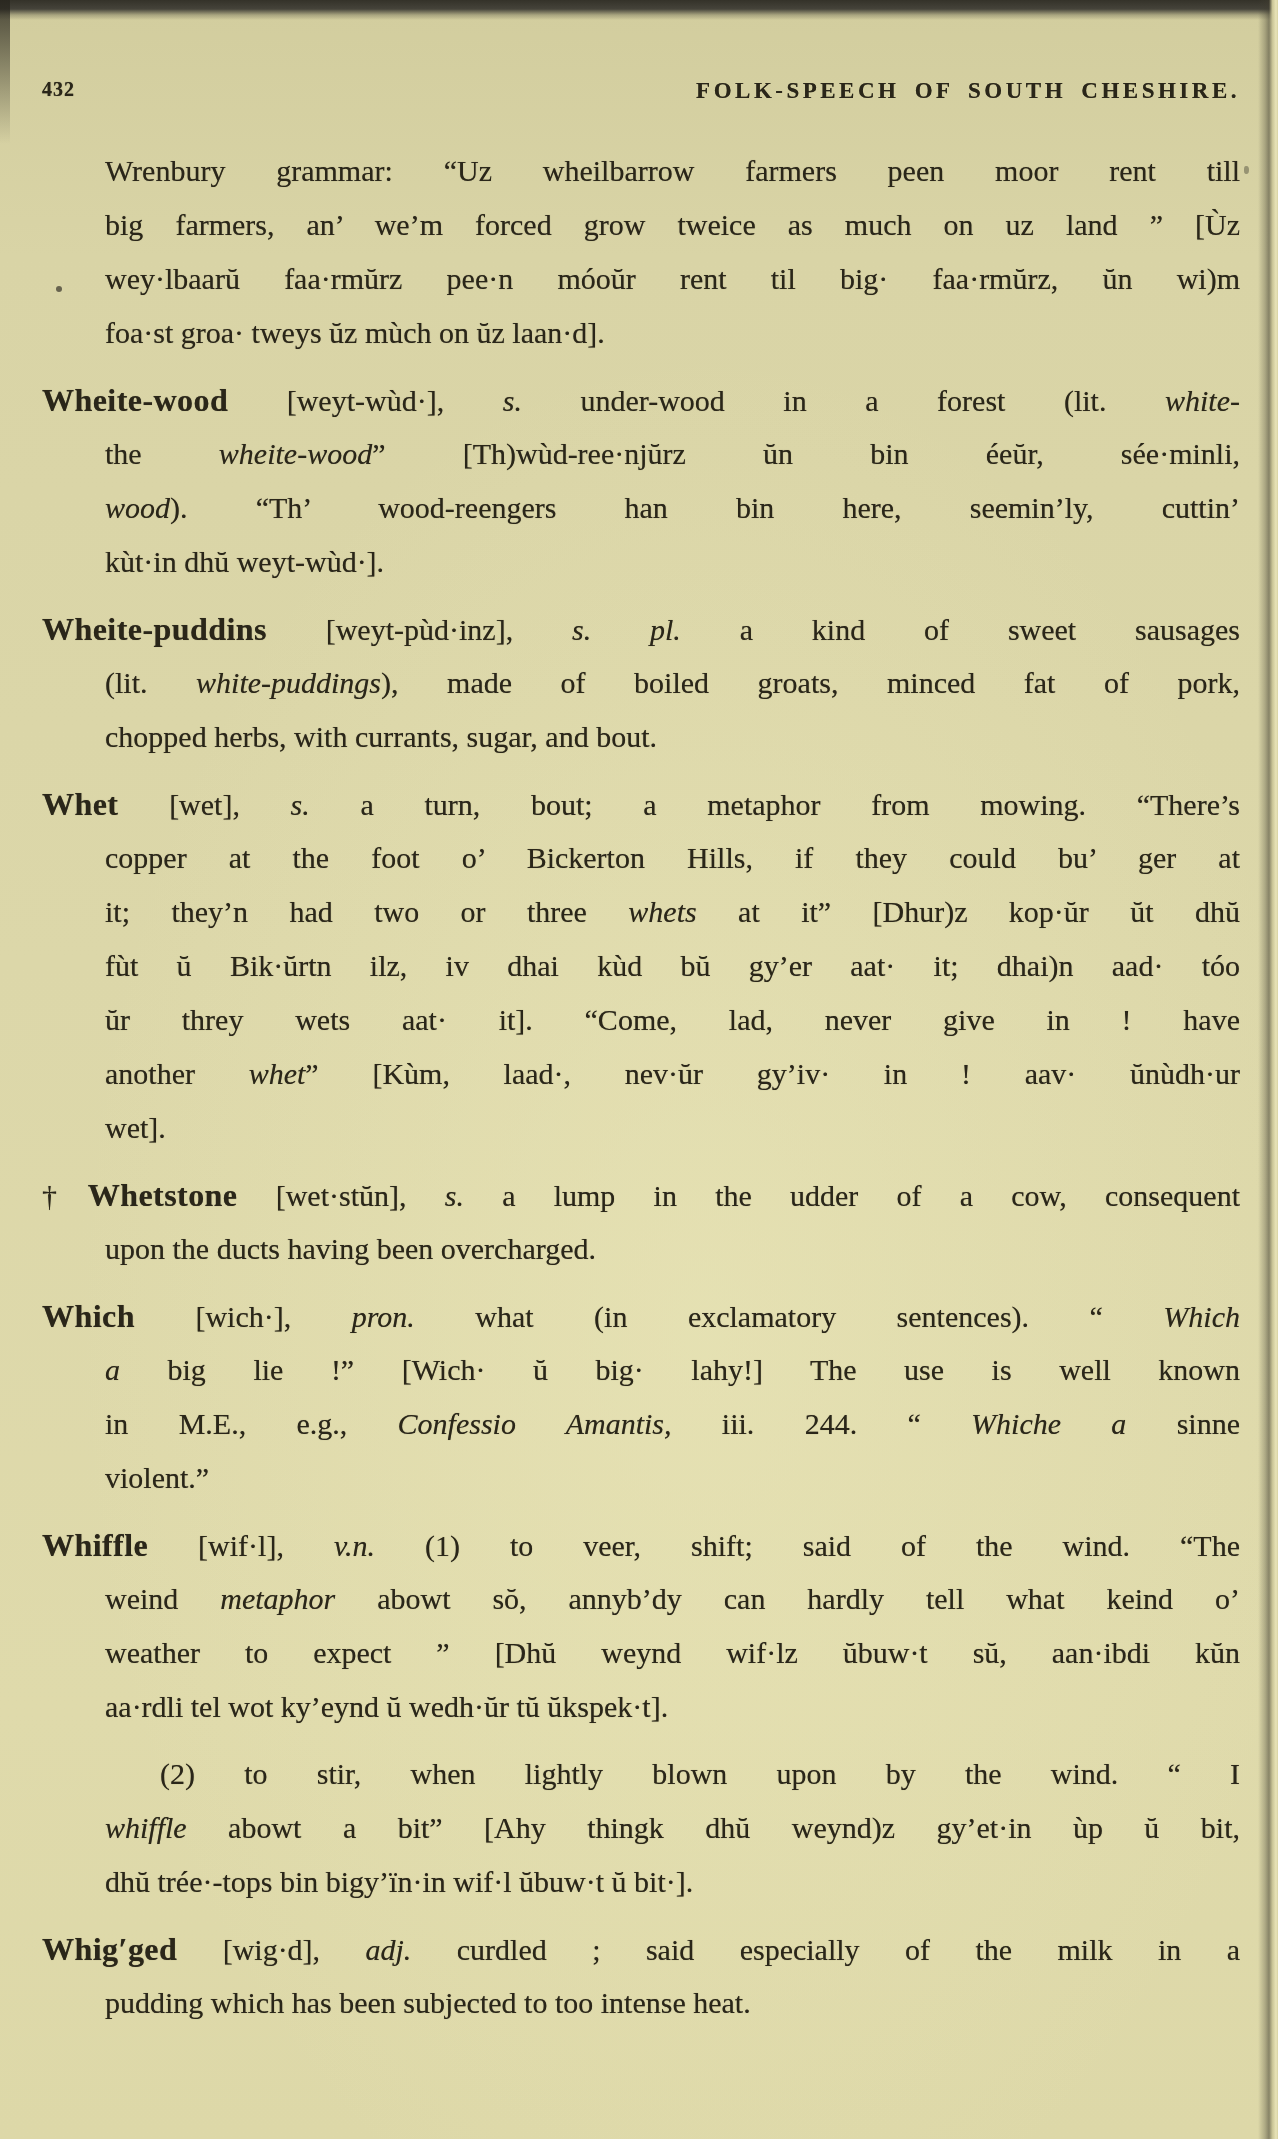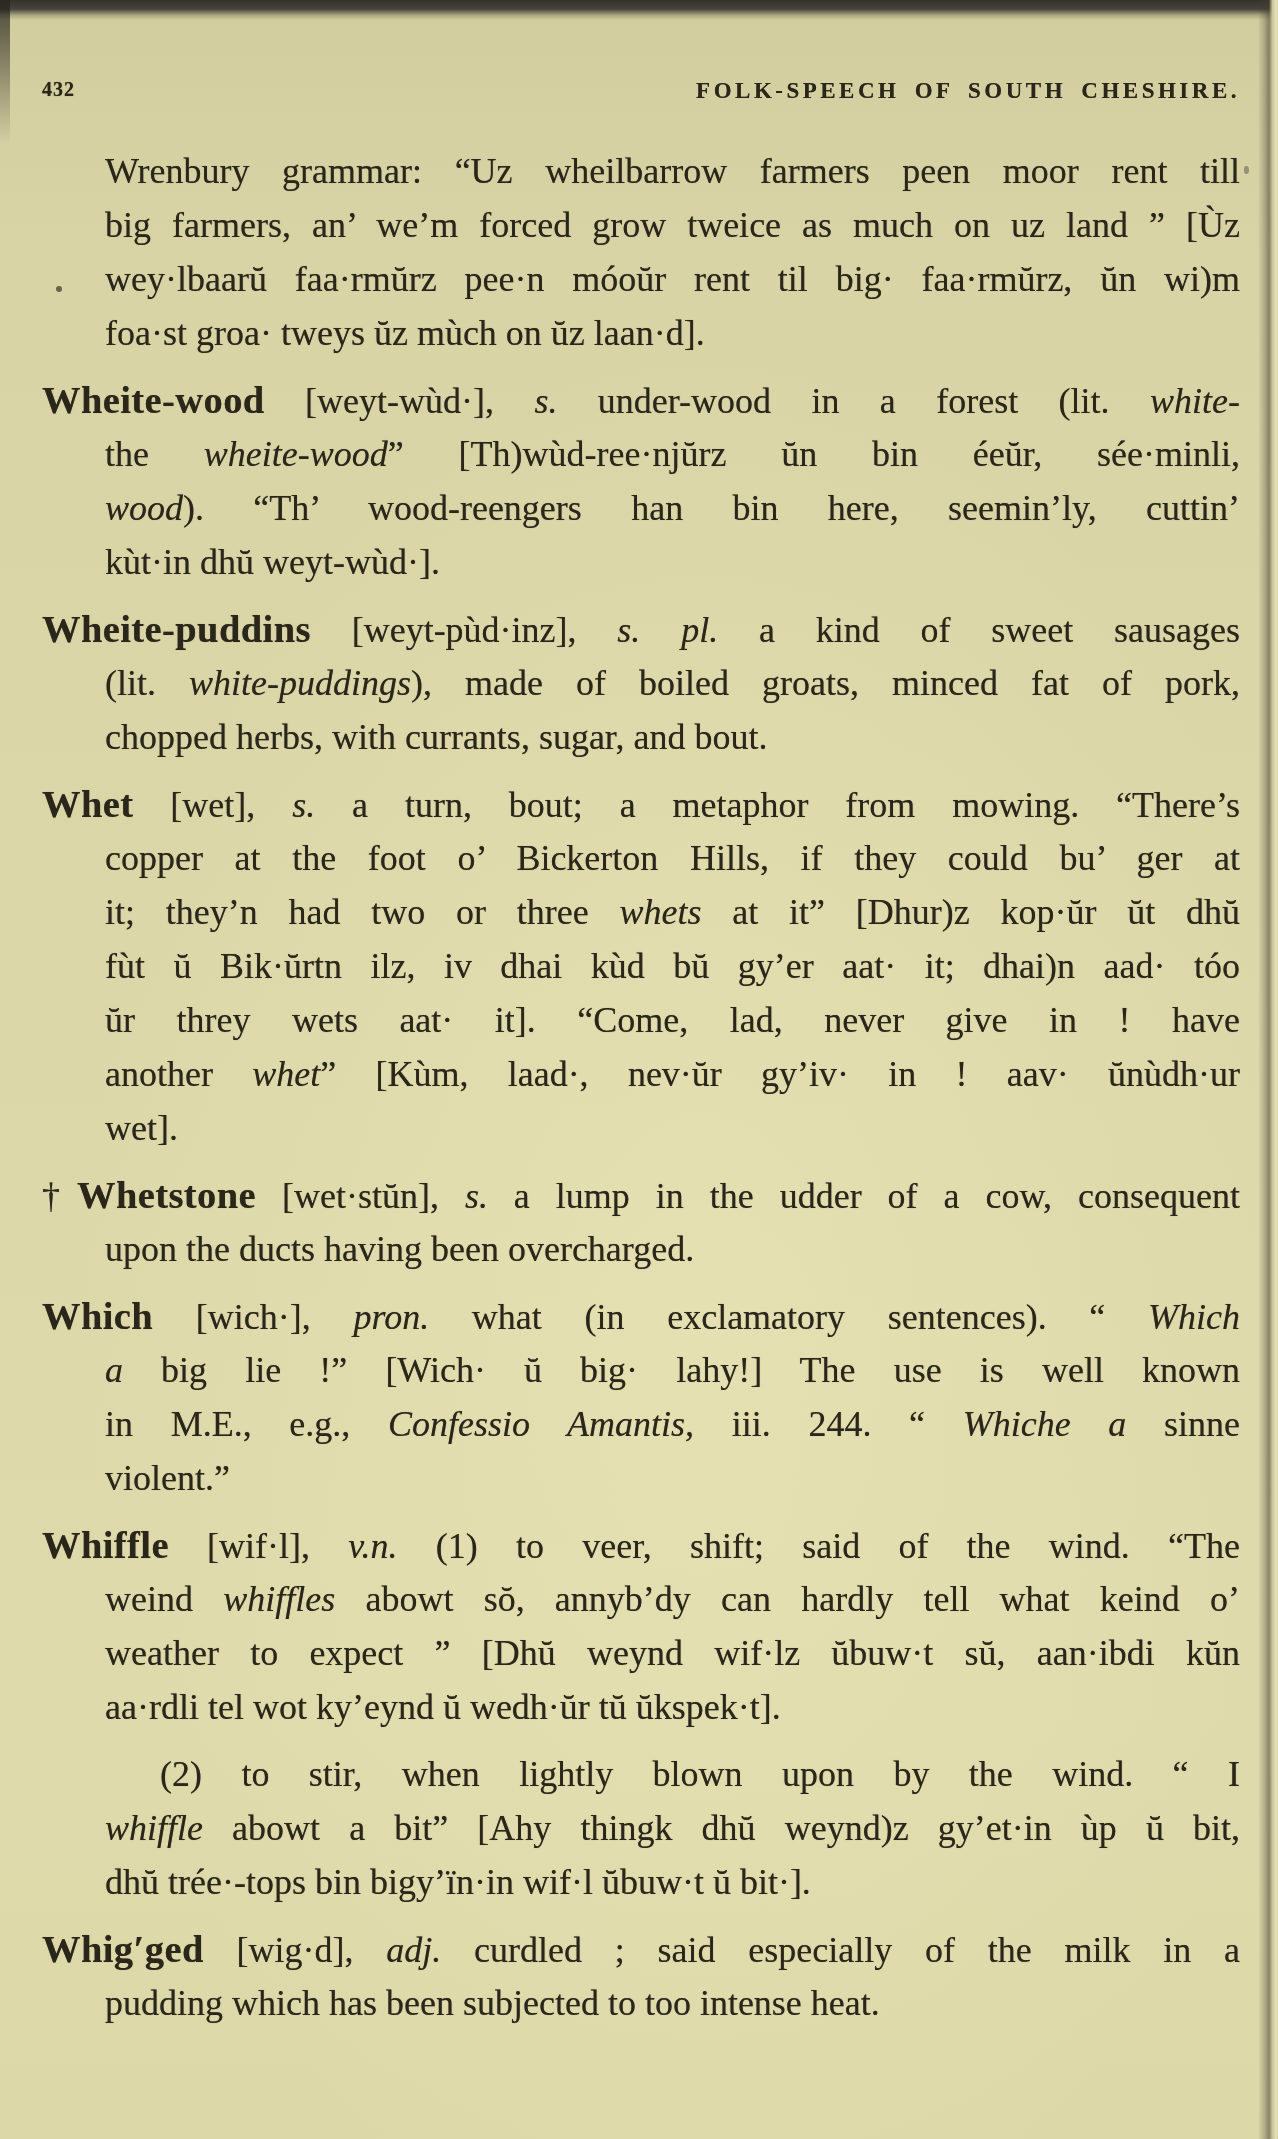--- a/index.html
+++ b/index.html
@@ -39,21 +39,21 @@
   .header-title {
     text-align: right;
     font-size: 23px; font-weight: bold; letter-spacing: 3.5px;
     word-spacing: 6px;
     text-shadow: 0 0 0.6px rgba(42,38,25,0.6);
   }
 
   .body { position: absolute; top: 144px; left: 42px; width: 1198px; }
   .entry { margin-bottom: 13px; }
   .line {
-    font-size: 36px;
+    font-size: 30px;
     line-height: 54px;
     height: 54px;
     overflow: hidden;
     text-align: justify;
     text-align-last: justify;
     padding-left: 63px;
     text-shadow: 0 0 0.7px rgba(42,38,25,0.55);
   }
   .entry.hang .line.first { padding-left: 0; }
   .entry.num  .line.first { padding-left: 118px; }
@@ -109,21 +109,21 @@
         <div class="line last"><span class="s-n">upon the ducts having been overcharged.</span></div>
       </div>
       <div class="entry hang">
         <div class="line first"><span class="s-b">Which</span><span class="s-n"> [wich·], </span><span class="s-i">pron.</span><span class="s-n"> what (in exclamatory sentences). “ </span><span class="s-i">Which</span></div>
         <div class="line"><span class="s-i">a</span><span class="s-n"> big lie !” [Wich· ŭ big· lahy!] The use is well known</span></div>
         <div class="line"><span class="s-n">in M.E., e.g., </span><span class="s-i">Confessio Amantis,</span><span class="s-n"> iii. 244. “ </span><span class="s-i">Whiche a</span><span class="s-n"> sinne</span></div>
         <div class="line last"><span class="s-n">violent.”</span></div>
       </div>
       <div class="entry hang">
         <div class="line first"><span class="s-b">Whiffle</span><span class="s-n"> [wif·l], </span><span class="s-i">v.n.</span><span class="s-n"> (1) to veer, shift; said of the wind. “The</span></div>
-        <div class="line"><span class="s-n">weind </span><span class="s-i">whiffles</span><span class="s-n"> abowt sŏ, annyb’dy can hardly tell what keind o’</span></div>
+        <div class="line"><span class="s-n">weind </span><span class="s-i">metaphor</span><span class="s-n"> abowt sŏ, annyb’dy can hardly tell what keind o’</span></div>
         <div class="line"><span class="s-n">weather to expect ” [Dhŭ weynd wif·lz ŭbuw·t sŭ, aan·ibdi kŭn</span></div>
         <div class="line last"><span class="s-n">aa·rdli tel wot ky’eynd ŭ wedh·ŭr tŭ ŭkspek·t].</span></div>
       </div>
       <div class="entry num">
         <div class="line first"><span class="s-n">(2) to stir, when lightly blown upon by the wind. “ I</span></div>
         <div class="line"><span class="s-i">whiffle</span><span class="s-n"> abowt a bit” [Ahy thingk dhŭ weynd)z gy’et·in ùp ŭ bit,</span></div>
         <div class="line last"><span class="s-n">dhŭ trée·-tops bin bigy’ïn·in wif·l ŭbuw·t ŭ bit·].</span></div>
       </div>
       <div class="entry hang">
         <div class="line first"><span class="s-b">Whig′ged</span><span class="s-n"> [wig·d], </span><span class="s-i">adj.</span><span class="s-n"> curdled ; said especially of the milk in a</span></div>

